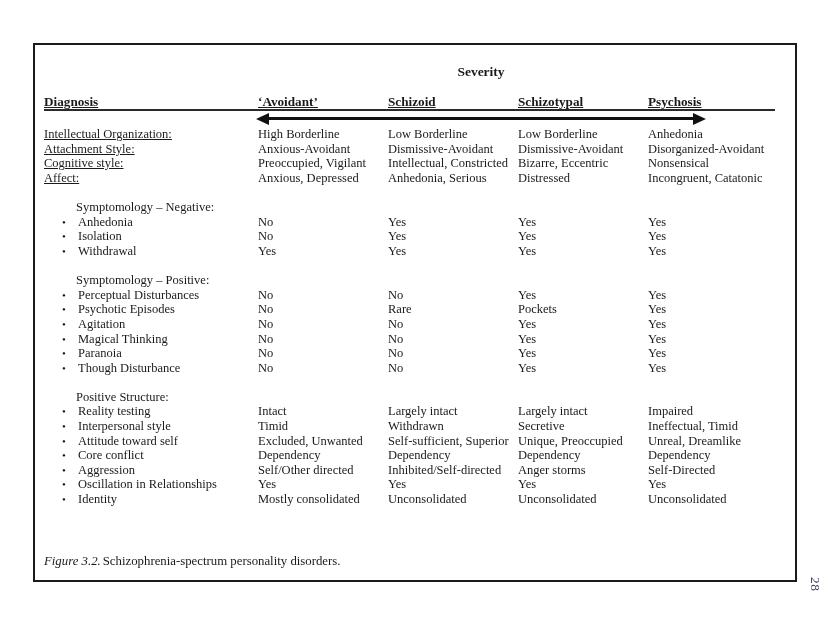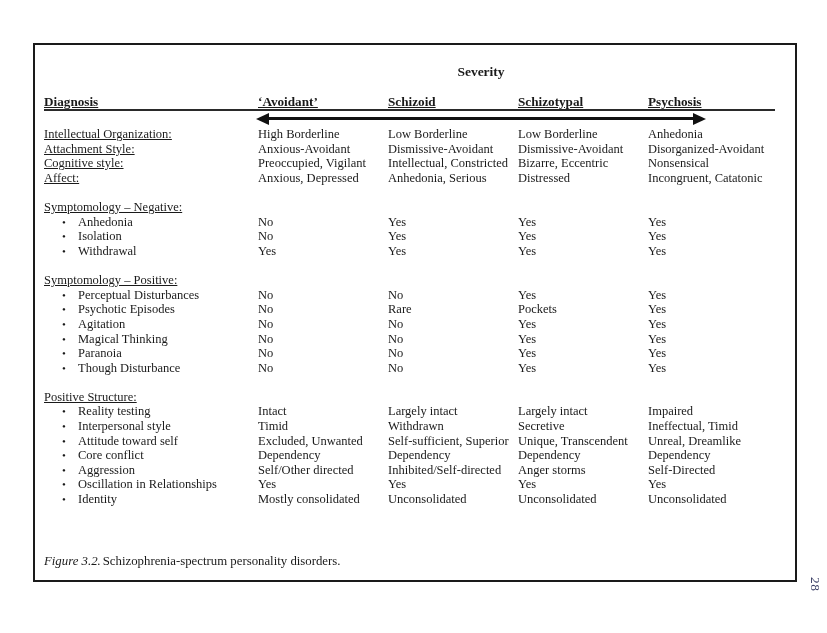--- a/index.html
+++ b/index.html
@@ -36,21 +36,21 @@
     margin-left: 212px; margin-top: 2px;
   }
   .arrow-line { position: absolute; left: 6px; right: 6px; top: 4px; height: 3px; background: #111; }
   .ah { position: absolute; width: 0; height: 0; top: -0.5px;
         border-top: 6px solid transparent; border-bottom: 6px solid transparent; }
   .ah-left  { left: 0;  border-right: 13px solid #111; }
   .ah-right { right: 0; border-left: 13px solid #111; }
   .body-rows { margin-top: 2px; }
   .cell { white-space: nowrap; overflow: visible; }
   .plain-label span { text-decoration: underline; }
-  .section-heading { text-decoration: underline; white-space: nowrap; }
+  .section-heading { white-space: nowrap; margin-left: 32px; }
   .spacer { height: 14.6px; }
   .bullet {
     display: inline-block; width: 16px; margin-left: 18px;
     font-size: 11px; vertical-align: top;
   }
   .caption { position: absolute; left: 9px; bottom: 11px; font-size: 12.8px; }
   .caption .fig-label { font-style: italic; }
   .caption .fig-text { margin-left: 2px; }
   .pagenum {
     position: absolute; left: 823px; top: 577px;
@@ -189,21 +189,21 @@
           <div class="cell bullet-label"><span class="bullet">•</span>Interpersonal style</div>
           <div class="cell">Timid</div>
           <div class="cell">Withdrawn</div>
           <div class="cell">Secretive</div>
           <div class="cell">Ineffectual, Timid</div>
         </div>
         <div class="grid-row">
           <div class="cell bullet-label"><span class="bullet">•</span>Attitude toward self</div>
           <div class="cell">Excluded, Unwanted</div>
           <div class="cell">Self-sufficient, Superior</div>
-          <div class="cell">Unique, Transcendent</div>
+          <div class="cell">Unique, Preoccupied</div>
           <div class="cell">Unreal, Dreamlike</div>
         </div>
         <div class="grid-row">
           <div class="cell bullet-label"><span class="bullet">•</span>Core conflict</div>
           <div class="cell">Dependency</div>
           <div class="cell">Dependency</div>
           <div class="cell">Dependency</div>
           <div class="cell">Dependency</div>
         </div>
         <div class="grid-row">

